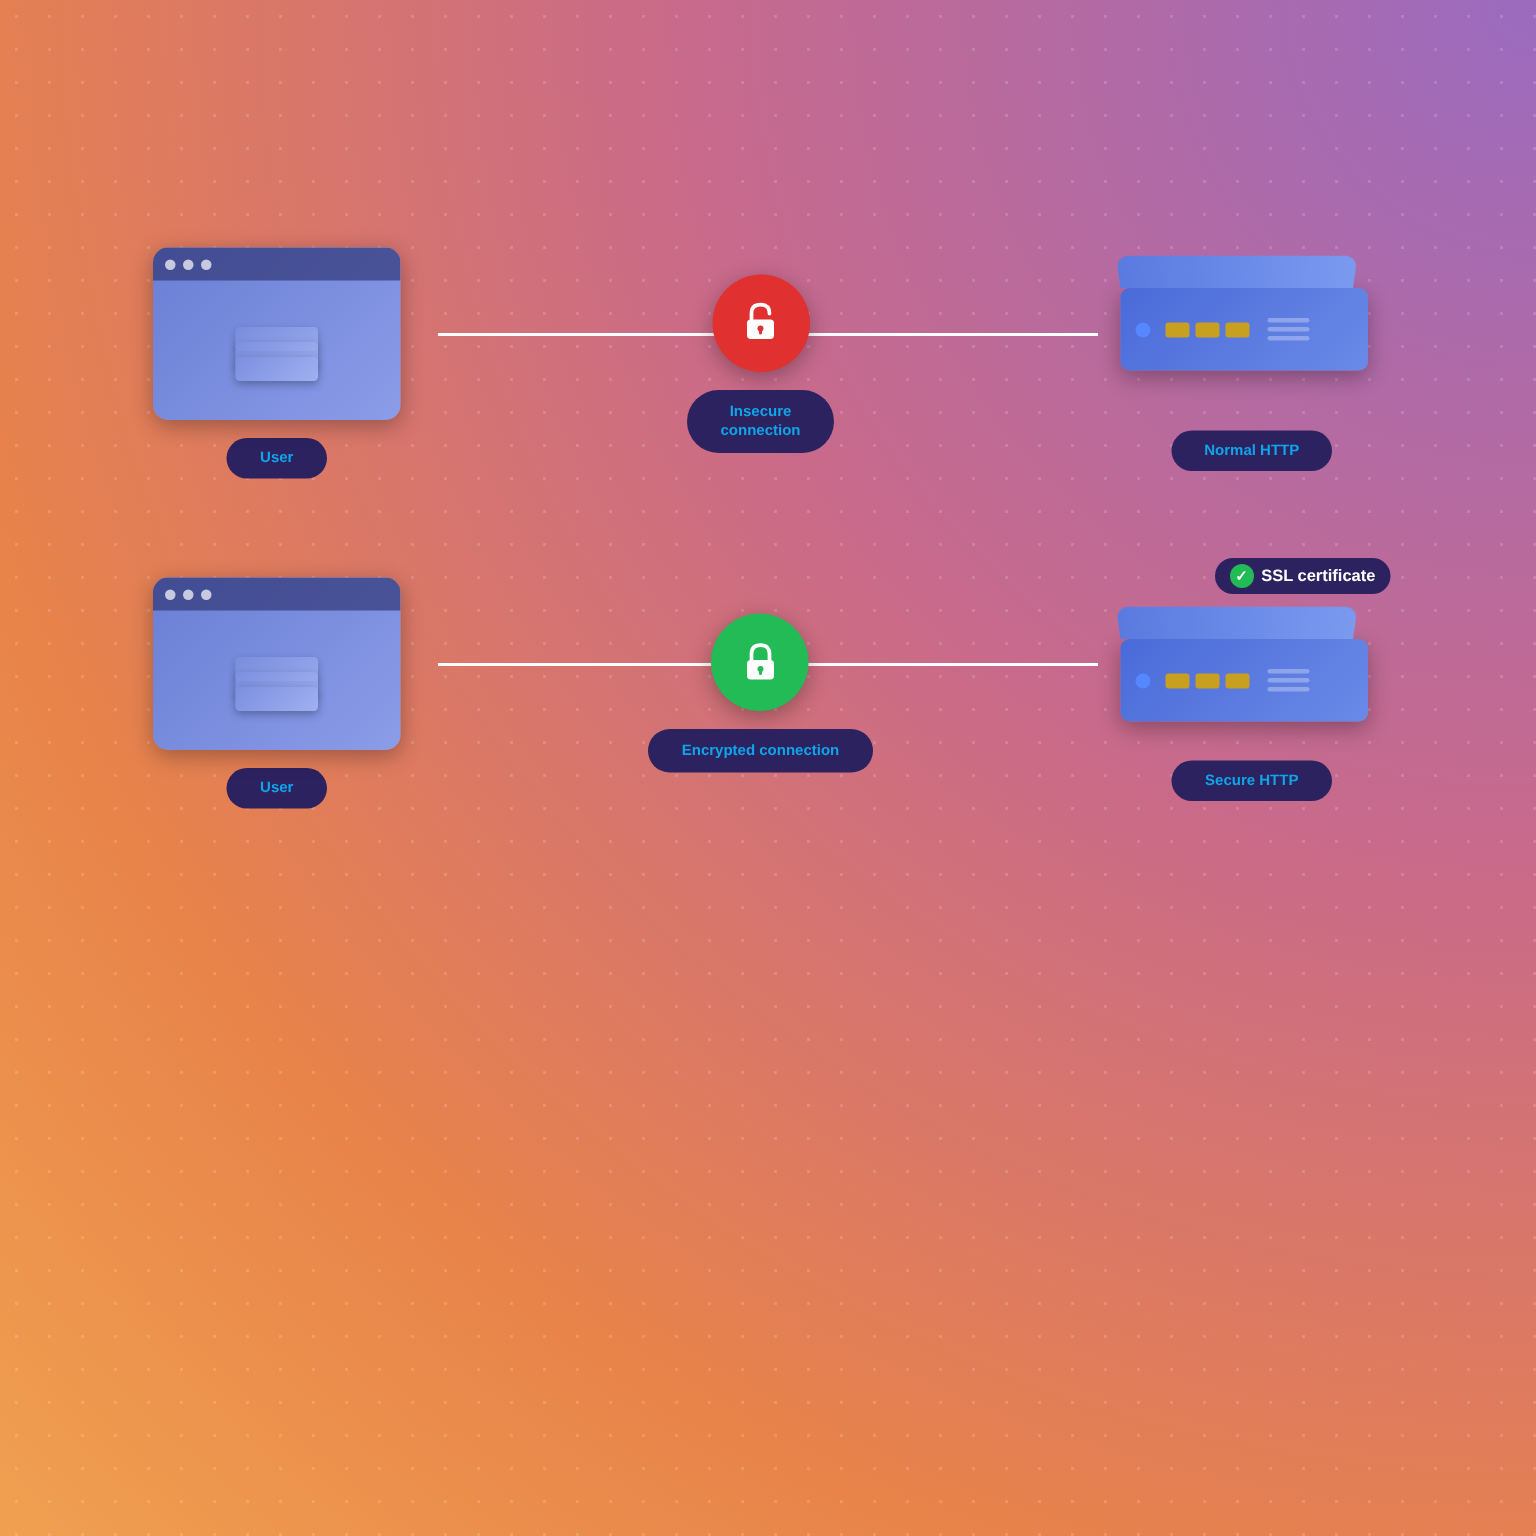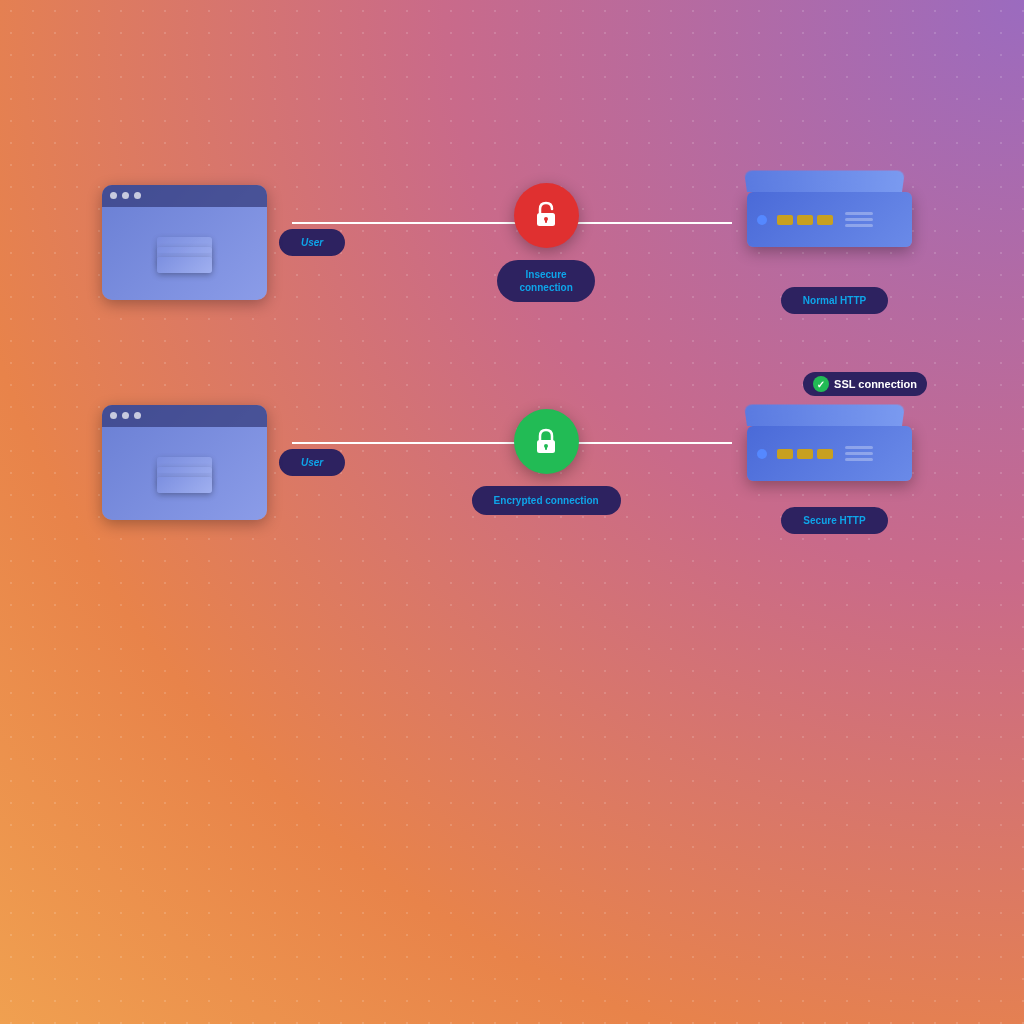--- a/index.html
+++ b/index.html
@@ -55,25 +55,24 @@
       left: 190px;
       right: 190px;
       height: 2px;
       background: white;
       z-index: 0;
     }
 
     
     .browser-wrap {
       display: flex;
-      flex-direction: row;
+      flex-direction: column;
       align-items: center;
       gap: 12px;
       z-index: 1;
-      font-style: italic;
     }
 
     .browser-window {
       width: 165px;
       height: 115px;
       background: linear-gradient(135deg, #6a7fd4 0%, #8b9ce8 100%);
       border-radius: 10px;
       overflow: hidden;
       box-shadow: 0 4px 15px rgba(0,0,0,0.3);
       position: relative;
@@ -373,21 +372,21 @@
         </div>
         <div class="label-badge" style="text-align:left; line-height:1.3;">Encrypted
 connection</div>
       </div>
 
       <div class="server-wrap">
         <div class="server-unit" style="position:relative;">
 
           <div class="ssl-badge">
             <div class="ssl-check">✓</div>
-            <span>SSL connection</span>
+            <span>SSL certificate</span>
           </div>
           <div class="server-3d" style="margin-top:14px;">
             <div class="server-top"></div>
             <div class="server-front">
               <div class="server-dot-light"></div>
               <div class="server-ports">
                 <div class="server-port"></div>
                 <div class="server-port"></div>
                 <div class="server-port"></div>
               </div>

